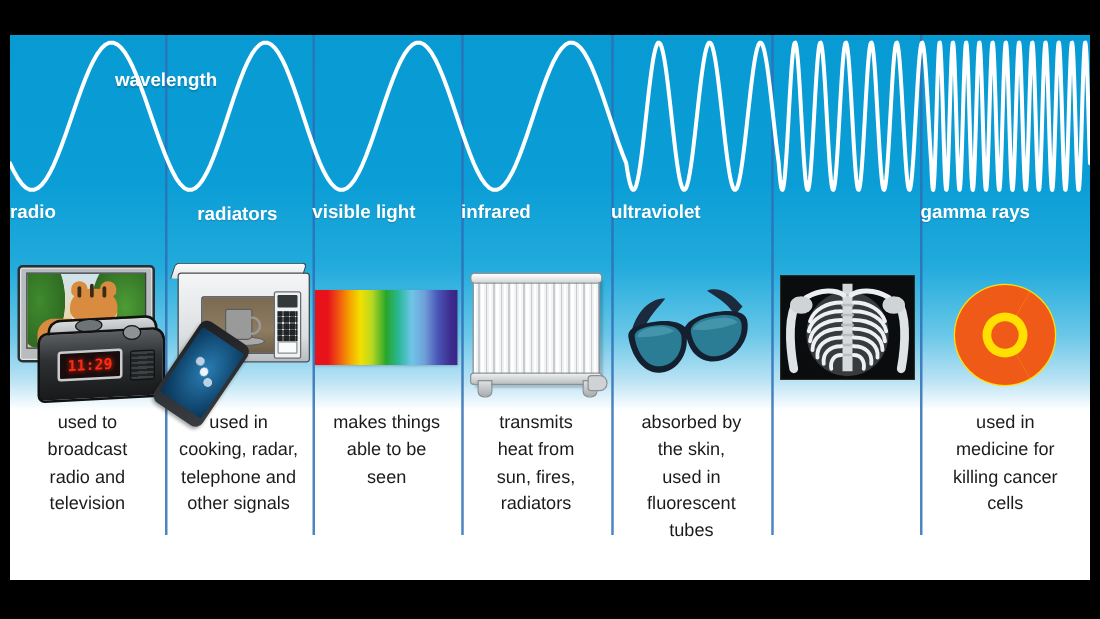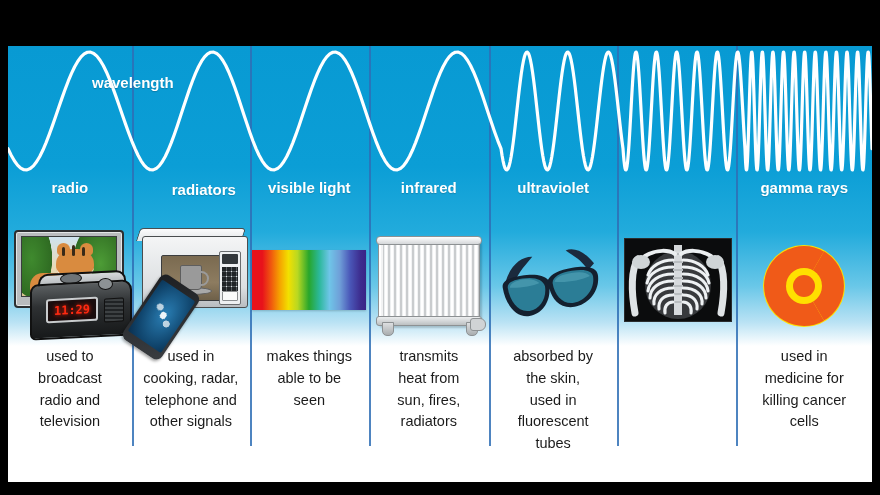--- a/index.html
+++ b/index.html
@@ -19,21 +19,21 @@
     width: 880px;
     height: 495px;
     background: #000000;
     overflow: hidden;
   }
 
   
   #panel {
     position: absolute;
     left: 8px;
-    top: 46px;
+    top: 28px;
     width: 864px;
     height: 436px;
     background: #ffffff;
     overflow: hidden;
   }
 
   
   #sky {
     position: absolute;
     left: 0;
@@ -73,21 +73,21 @@
     background: #2f6fb5;
     opacity: .85;
   }
 
   
   .band-labels {
     position: absolute;
     left: 0;
     right: 0;
     top: 132px;
-    text-align: center;
+    text-align: left;
     color: #ffffff;
     font-size: 15px;
     font-weight: bold;
     text-shadow: 0 1px 1px rgba(0,0,0,.18);
     line-height: 1.35;
     pointer-events: none;
   }
   .band-labels .sub {
     display: block;
     margin-top: 2px;

